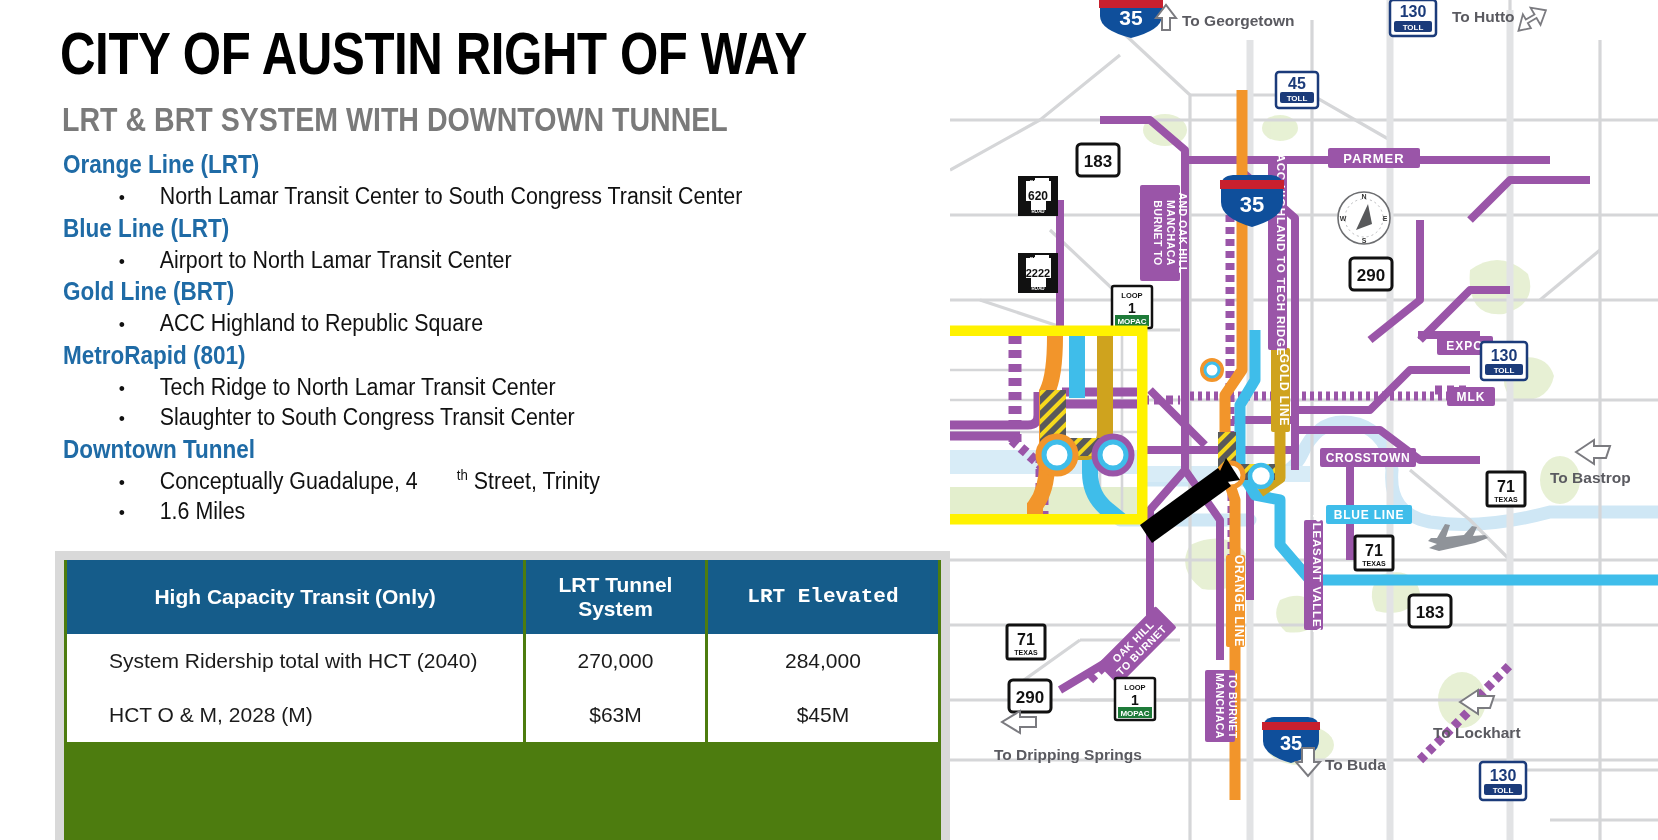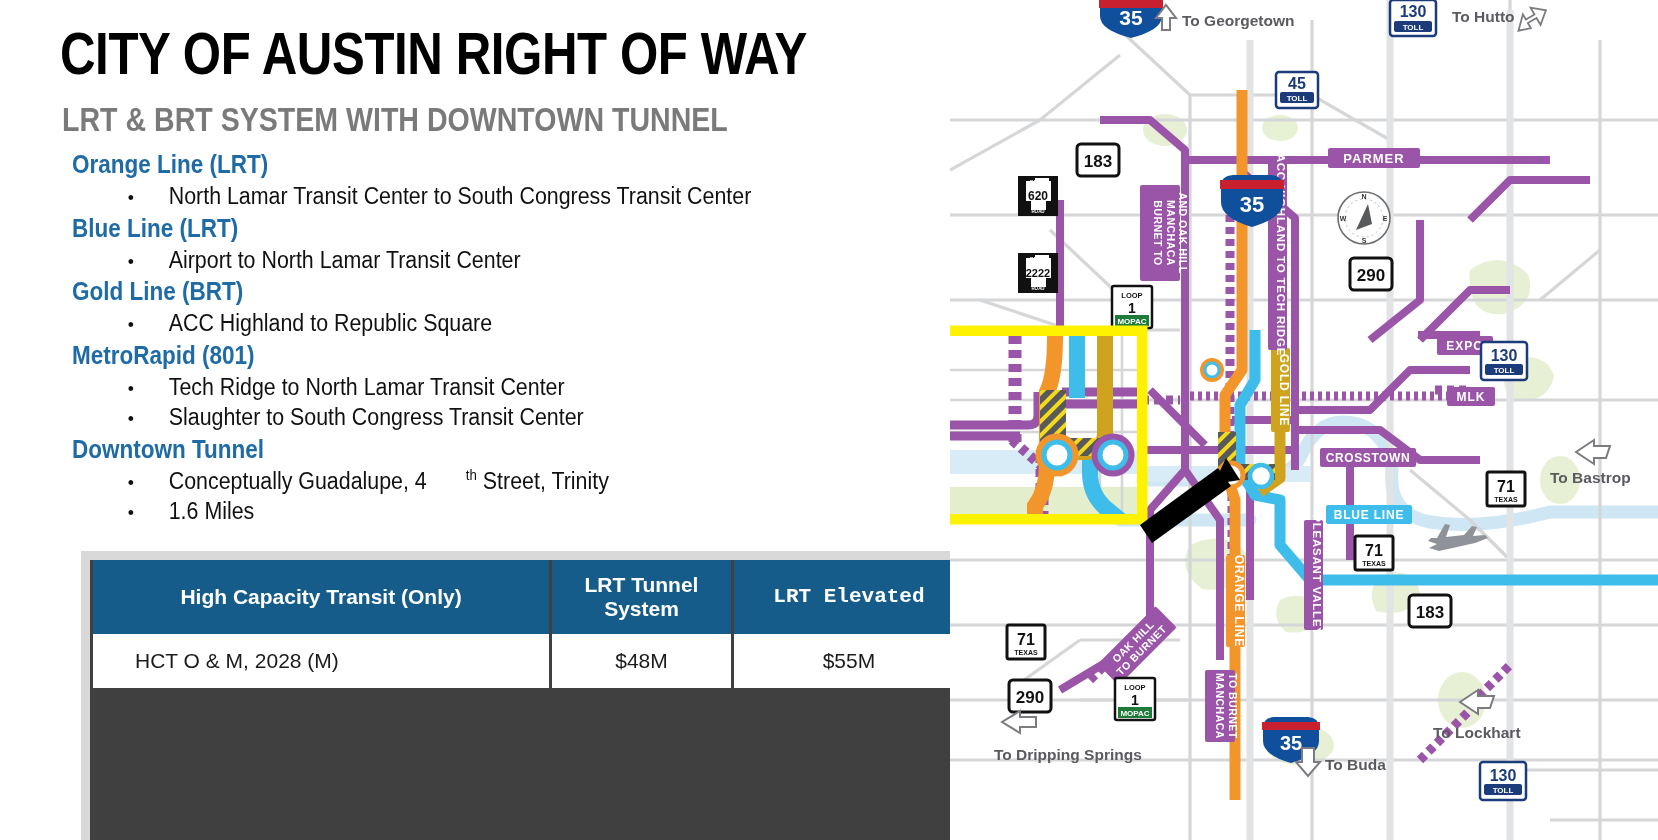--- a/index.html
+++ b/index.html
@@ -18,40 +18,39 @@
     font-size:60px;font-weight:bold;color:#000;letter-spacing:-0.5px;
     transform:scaleX(0.82);transform-origin:left center;white-space:nowrap;
     line-height:1.05;
   }
   .subtitle{
     position:absolute;left:62px;top:100px;width:880px;
     font-size:34px;font-weight:bold;color:#7a7a7a;letter-spacing:0px;
     transform:scaleX(0.84);transform-origin:left center;white-space:nowrap;
   }
 
-  .outline{position:absolute;left:72px;top:148px;width:880px;}
+  .outline{position:absolute;left:63px;top:148px;width:880px;}
   .sec-head{
     font-size:25px;font-weight:bold;color:#1f6ba6;line-height:1.32;
     transform:scaleX(0.9);transform-origin:left center;white-space:nowrap;
   }
   .bul{
     display:flex;align-items:baseline;line-height:1.33;
     font-size:23px;color:#111;
     transform:scaleX(0.93);transform-origin:left center;white-space:nowrap;
   }
   .bul .dot{width:44px;margin-left:60px;font-size:19px;color:#111;flex:0 0 auto;}
   .bul .btxt{flex:0 0 auto;}
   sup{font-size:0.62em;vertical-align:super;padding-left:42px;}
 
   
   .tablewrap{
     position:absolute;left:55px;top:551px;width:895px;height:289px;
-    background:#404040;border:9px solid #d9d9d9;border-bottom:none;
+    background:#4d7c0f;border:9px solid #d9d9d9;border-bottom:none;
     box-sizing:border-box;
-    margin-left:26px;
   }
   table.hct{border-collapse:separate;border-spacing:3px 0;width:100%;table-layout:fixed;}
   table.hct th{
     background:#155c8a;color:#fff;font-size:21px;font-weight:bold;
     height:72px;vertical-align:middle;line-height:1.15;
     border:none;
   }
   table.hct th.c0{width:452px;}
   table.hct th.c1{width:176px;}
   table.hct th.c2{width:227px;font-family:Liberation Mono, monospace;}
@@ -125,23 +124,28 @@
         <tbody>
             <tr>
           <th class="c0">High Capacity Transit (Only)</th>
           <th class="c1">
             <span>LRT Tunnel</span><br>
             <span>System</span>
           </th>
           <th class="c2">LRT Elevated</th>
         </tr>
         <tr class="plain">
+          <td class="lbl">System Ridership total with HCT (2040)</td>
+          <td class="val">270,000</td>
+          <td class="val">284,000</td>
+        </tr>
+        <tr class="plain">
           <td class="lbl">HCT O &amp; M, 2028 (M)</td>
-          <td class="val">$48M</td>
-          <td class="val">$55M</td>
+          <td class="val">$63M</td>
+          <td class="val">$45M</td>
         </tr>
       </tbody>
         </table>
     </div>
   </div>
 
   <div class="map">
     <svg width="708" height="840" viewBox="0 0 708 840" xmlns="http://www.w3.org/2000/svg">
       <defs>
         <pattern id="hatch" width="10" height="10" patternTransform="rotate(45)" patternUnits="userSpaceOnUse">

